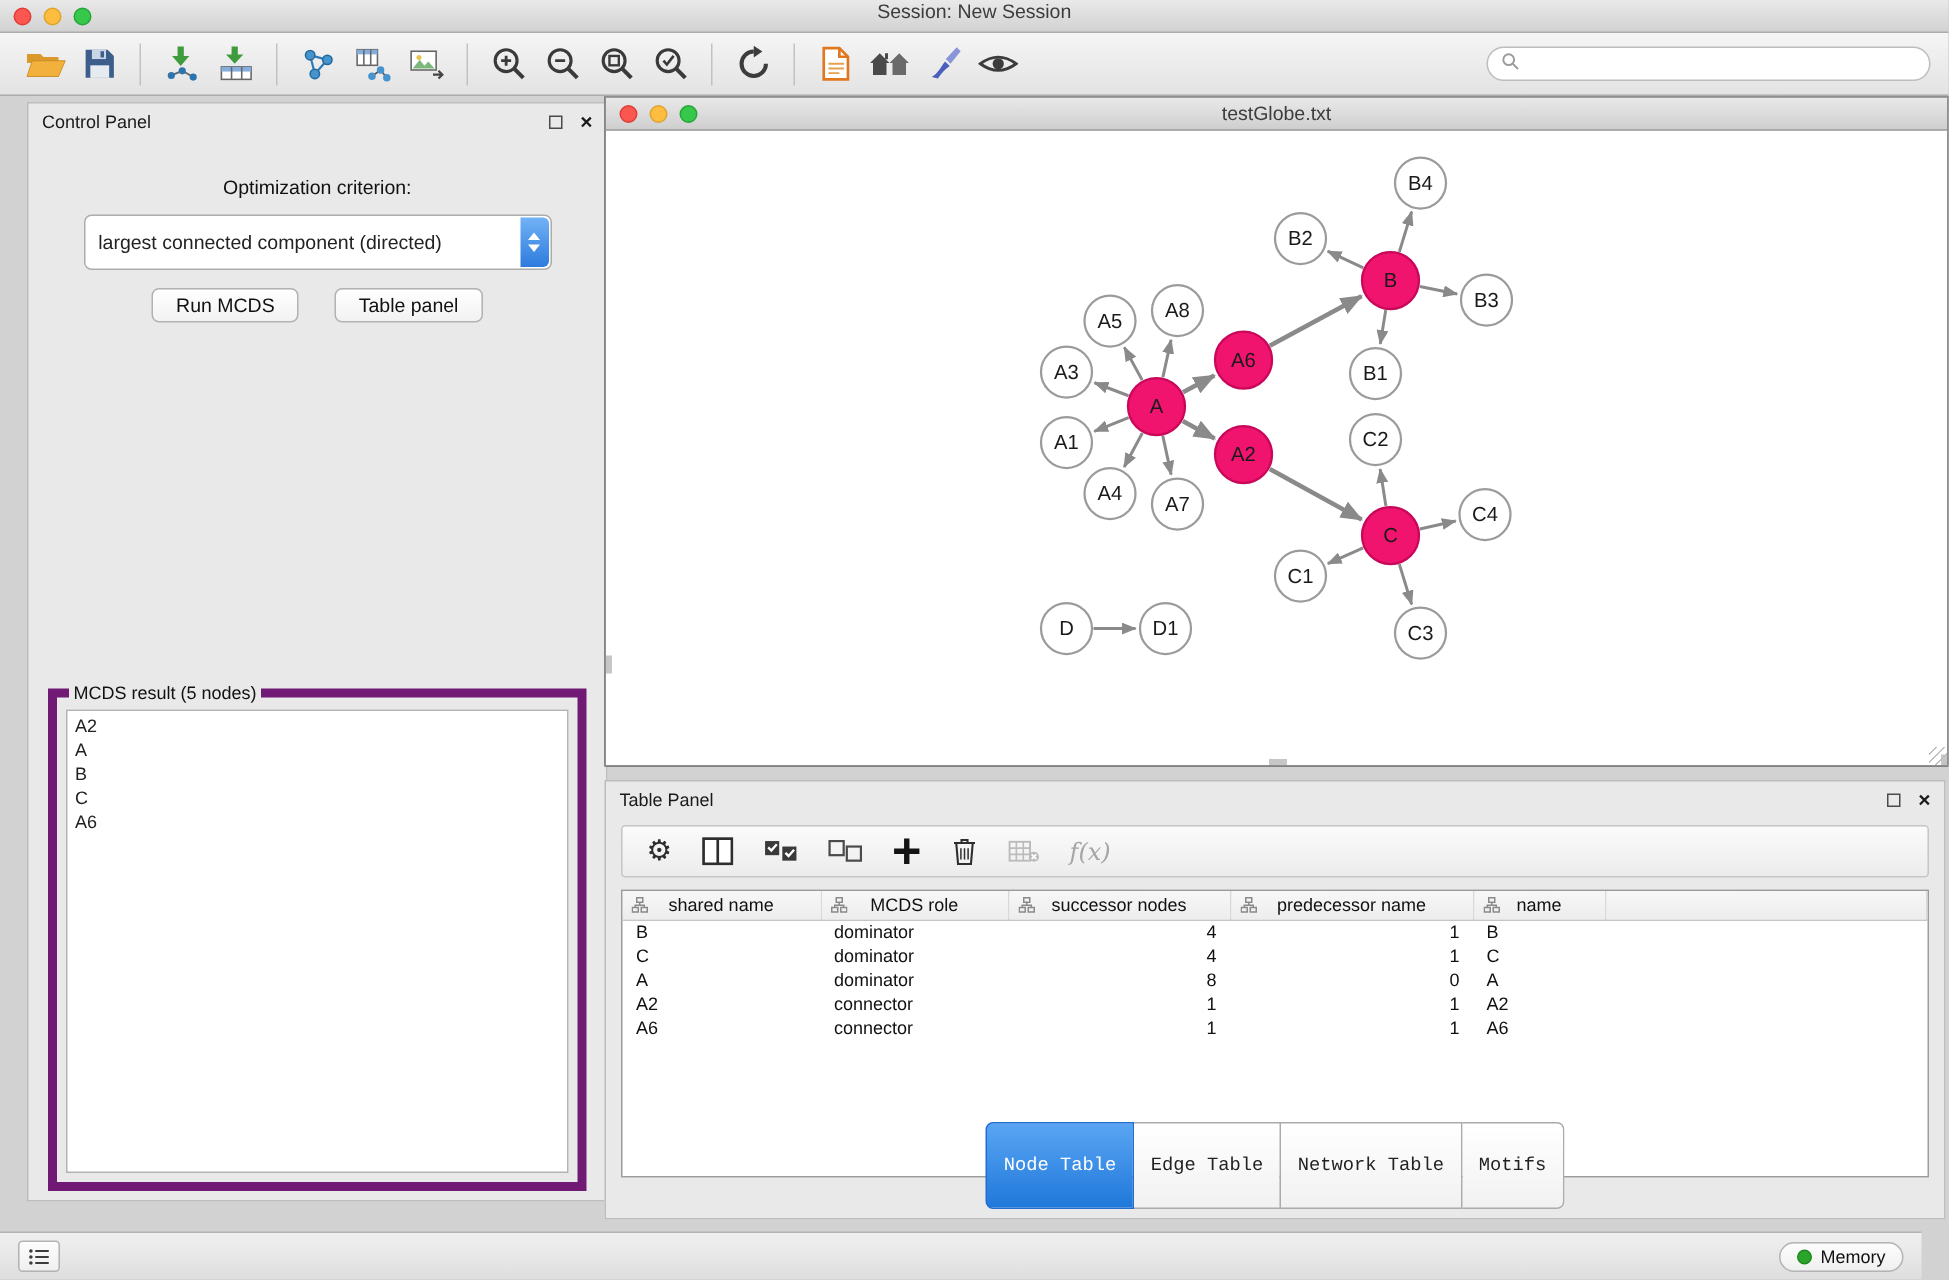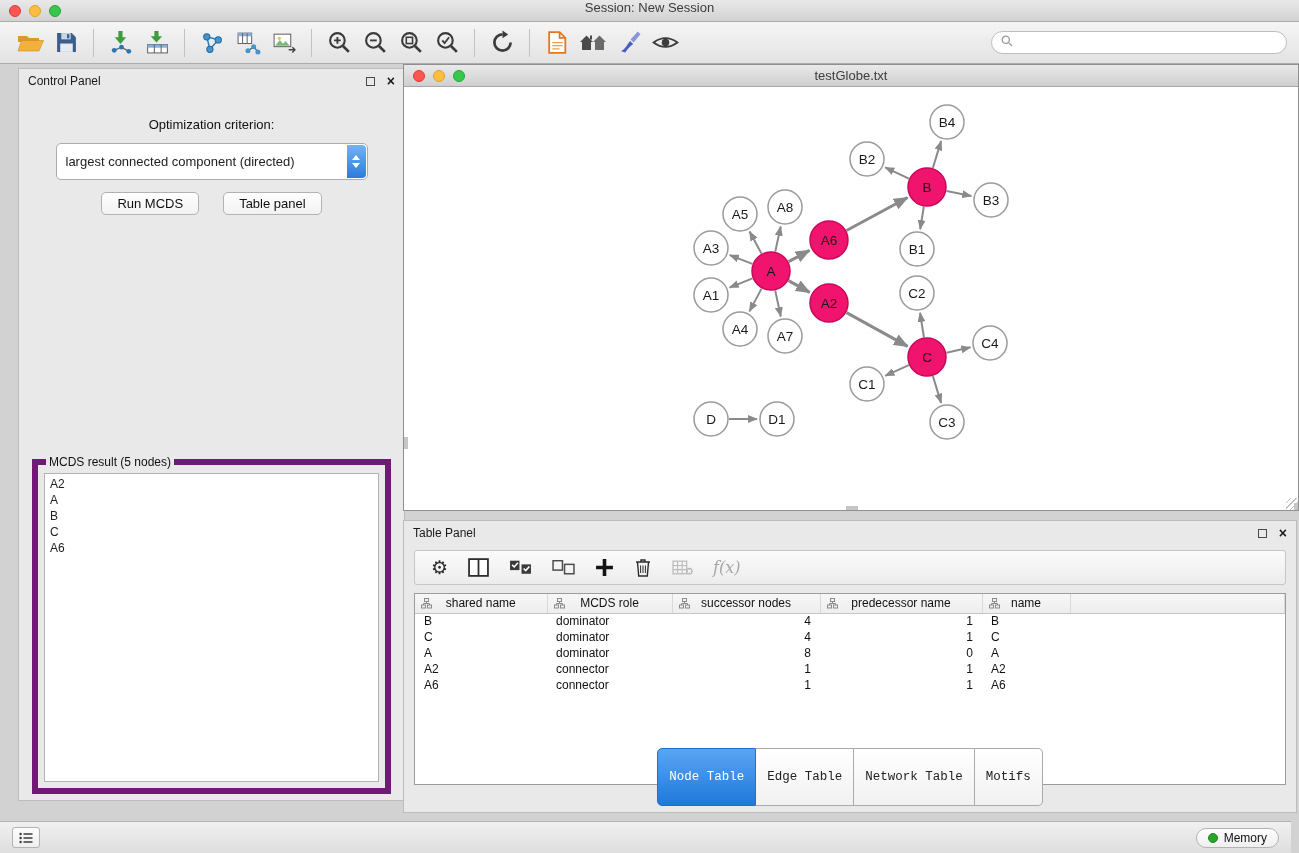--- a/index.html
+++ b/index.html
@@ -72,21 +72,21 @@
   .tablewrap{margin:8px 10px 12px;height:192px;background:#fff;border:1px solid #9C9C9C;overflow:hidden;}
   table.datatable{border-collapse:collapse;width:100%;font-size:12px;table-layout:fixed;}
   table.datatable th{font-weight:normal;background:linear-gradient(#F7F7F7,#EDEDED);border-right:1px solid #D9D9D9;border-bottom:1px solid #C6C6C6;height:19px;position:relative;text-align:center;font-size:12px;color:#111;}
   table.datatable th .hier{position:absolute;left:6px;top:4px;}
   table.datatable td{height:16px;padding:0 9px;color:#111;white-space:nowrap;overflow:hidden;}
   table.datatable td.num{text-align:right;}
   .tp-tabs{position:absolute;bottom:6px;left:0;right:0;}
   .tp-tabs .seg-tab{font-size:12.5px;padding:21px 11px;font-family:Liberation Mono, monospace;}
 
   
-  .statusbar{position:absolute;left:0;right:8px;bottom:0;height:32px;background:linear-gradient(#F0F0F0,#DEDEDE);border-top:1px solid #B3B3B3;display:flex;align-items:center;padding:0 12px;text-align:right;}
+  .statusbar{position:absolute;left:0;right:18px;bottom:0;height:32px;background:linear-gradient(#F0F0F0,#DEDEDE);border-top:1px solid #B3B3B3;display:flex;align-items:center;padding:0 12px;text-align:right;}
   .list-btn{width:28px;height:21px;background:linear-gradient(#FDFDFD,#EFEFEF);border:1px solid #B3B3B3;border-radius:3px;display:flex;align-items:center;justify-content:center;}
   .memory-btn{margin-left:auto;display:flex;align-items:center;gap:6px;background:linear-gradient(#FDFDFD,#EFEFEF);border:1px solid #B3B3B3;border-radius:11px;padding:2px 11px;font-size:12px;color:#111;}
   .green-dot{width:10px;height:10px;border-radius:50%;background:#2AA42A;border:1px solid #1E8A1E;}
 </style>
 </head>
 <body>
 
 <div class="titlebar">
   <div class="lights">
     <span class="light red"></span>

